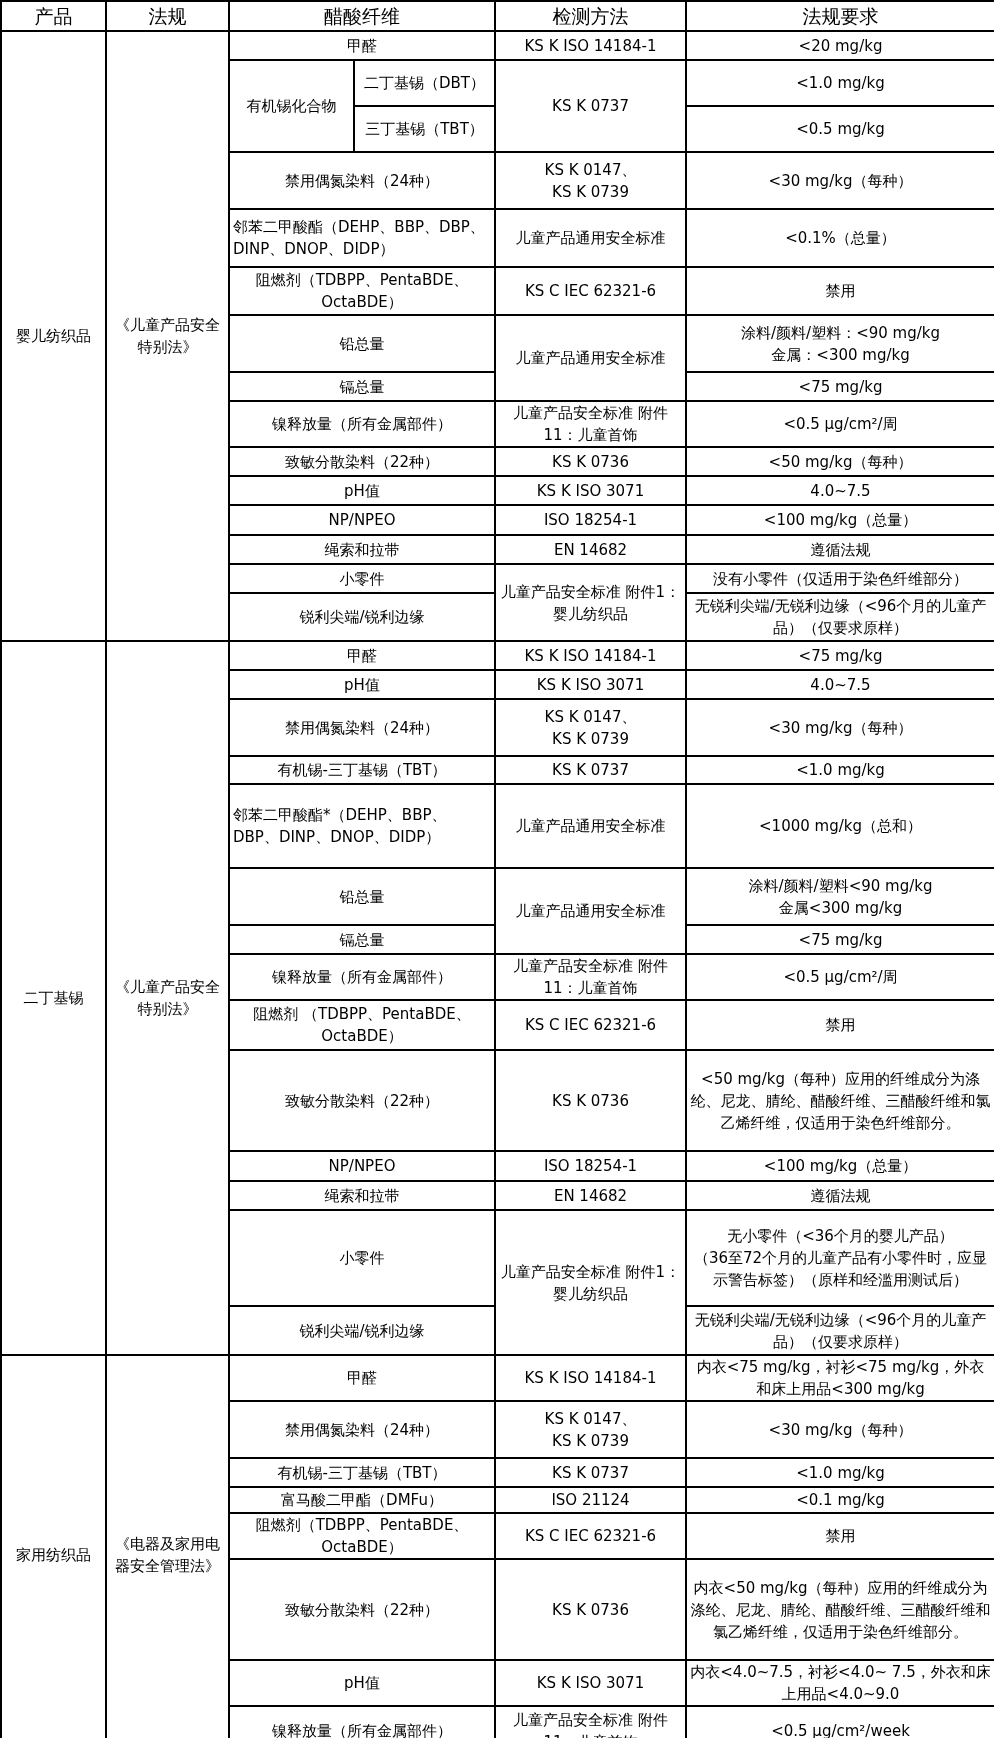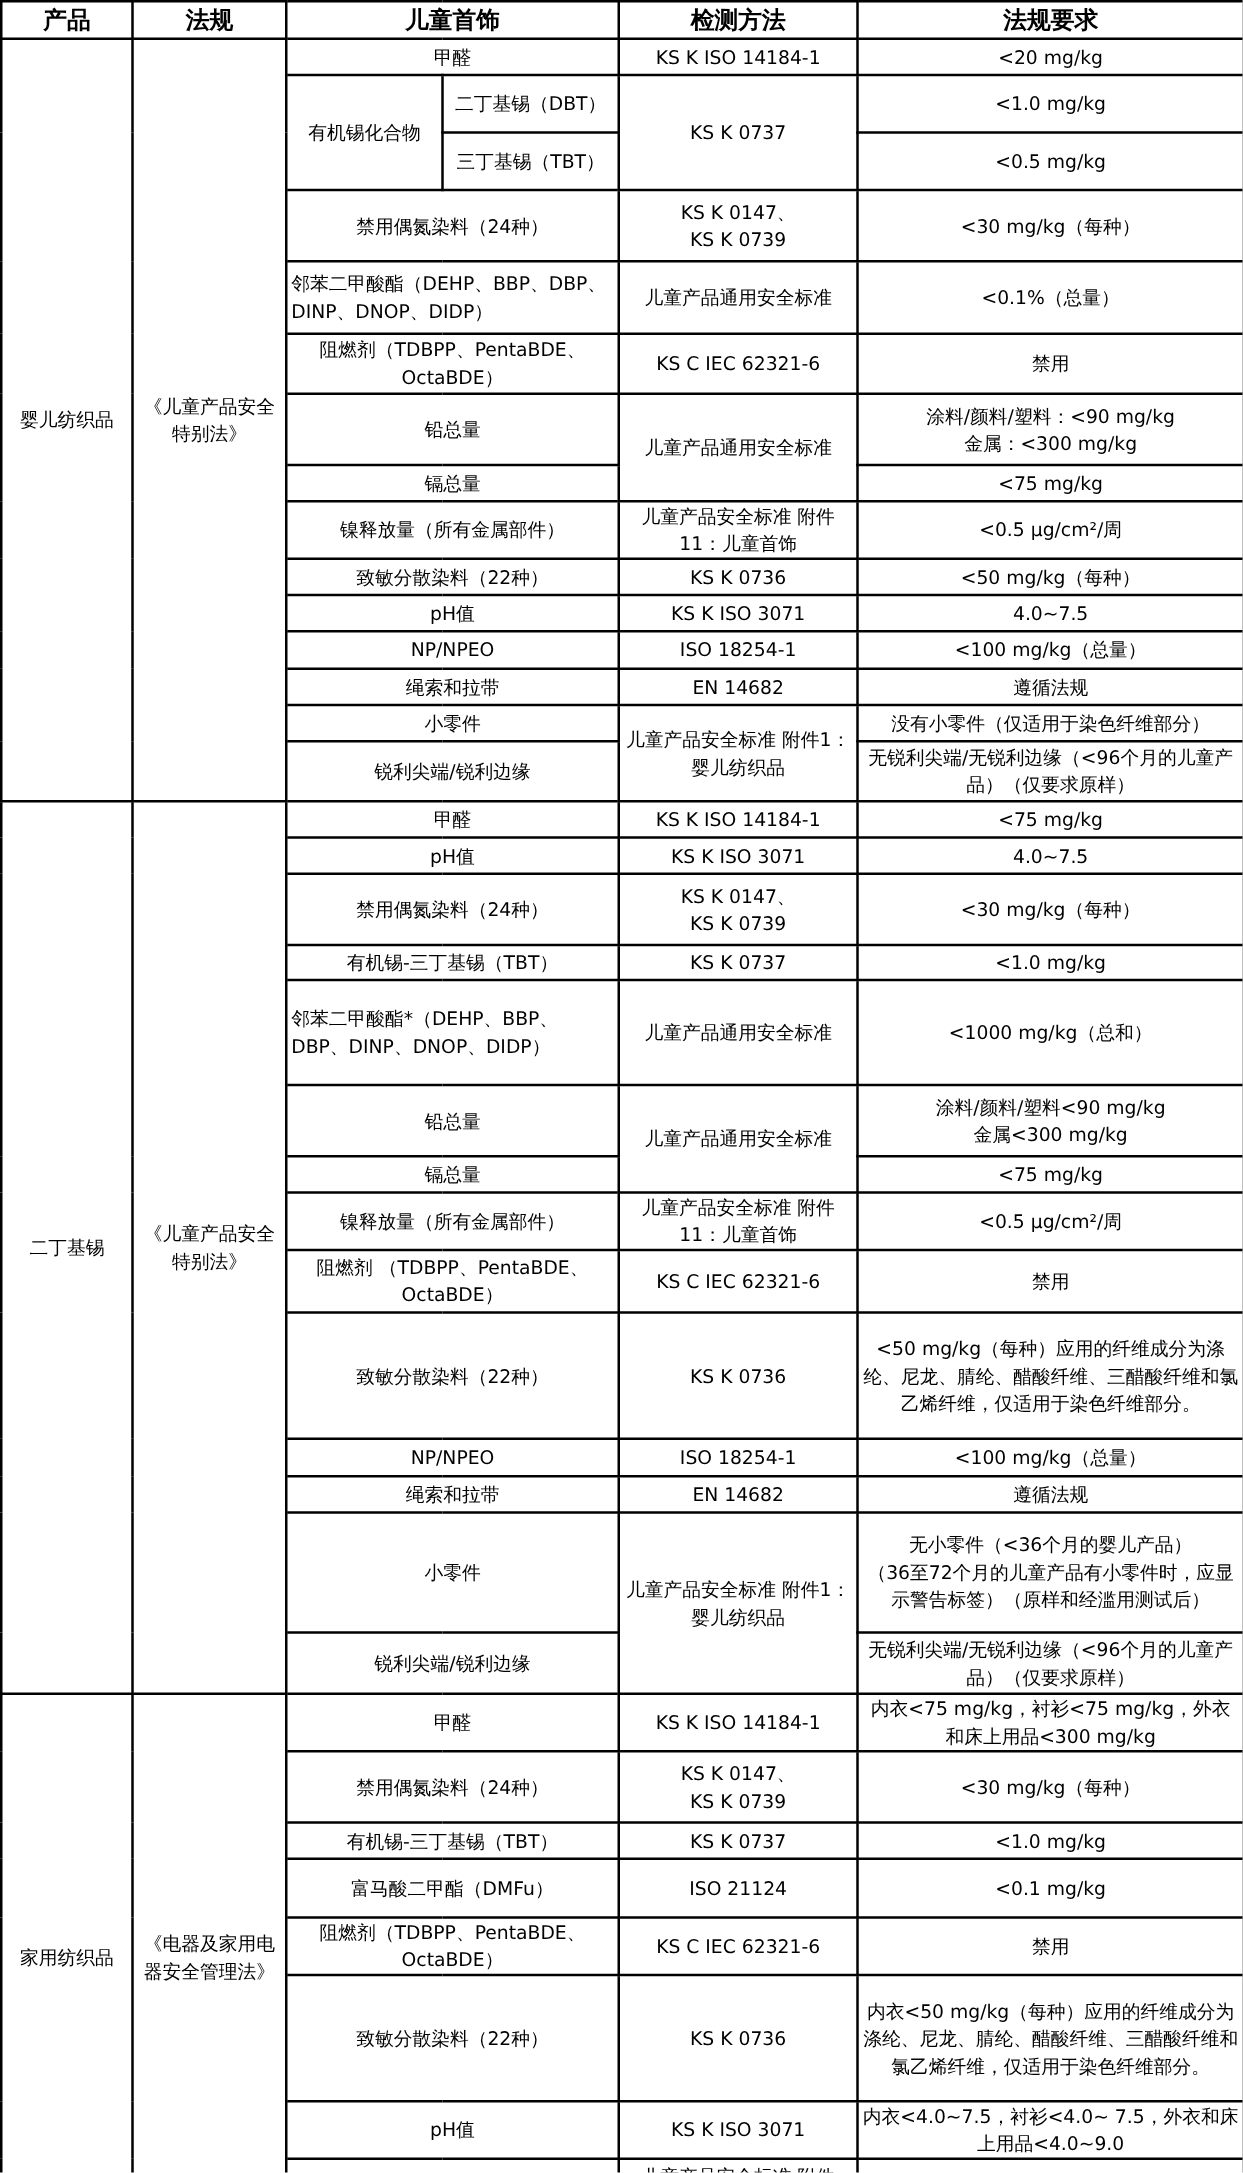--- a/index.html
+++ b/index.html
@@ -13,42 +13,42 @@
     color: #000;
   }
   td, th {
     border: 2.5px solid #000;
     text-align: center;
     vertical-align: middle;
     padding: 0 3px;
     line-height: 22px;
     overflow: hidden;
   }
-  th { font-weight: bold; font-size: 19px; font-family: "DejaVu Serif", serif; }
+  th { font-weight: normal; font-size: 19px; font-family: "DejaVu Serif", serif; }
   td.left { text-align: left; }
   td.cn { font-family: "DejaVu Sans", "Liberation Sans", sans-serif; font-size: 15px; }
   td.req-left { text-align: center; }
 </style>
 </head>
 <body>
 
 <table>
   <colgroup>
     <col style="width:105px">
     <col style="width:123px">
     <col style="width:125px">
     <col style="width:141px">
     <col style="width:191px">
     <col style="width:309px">
   </colgroup>
   <thead>
     <tr style="height:30px">
       <th>产品</th>
       <th>法规</th>
-      <th colspan="2">儿童首饰</th>
+      <th colspan="2">醋酸纤维</th>
       <th>检测方法</th>
       <th>法规要求</th>
     </tr>
   </thead>
   <tbody id="table-body">
       <tr style="height: 29px;">
         <td rowspan="15" class="cn">婴儿纺织品</td>
         <td rowspan="15" class="cn">《儿童产品安全特别法》</td>
         <td colspan="2" class="cn">甲醛</td>
         <td rowspan="1" class="cn">KS K ISO 14184-1</td>
@@ -202,21 +202,21 @@
       <tr style="height: 57px;">
         <td colspan="2" class="cn">禁用偶氮染料（24种）</td>
         <td rowspan="1" class="cn">KS K 0147、<br>KS K 0739</td>
         <td class="cn">&lt;30 mg/kg（每种）</td>
       </tr>
       <tr style="height: 29px;">
         <td colspan="2" class="cn">有机锡-三丁基锡（TBT）</td>
         <td rowspan="1" class="cn">KS K 0737</td>
         <td class="cn">&lt;1.0 mg/kg</td>
       </tr>
-      <tr style="height: 47px; margin-top: 30px;">
+      <tr style="height: 26px; margin-top: 30px;">
         <td colspan="2" class="cn">富马酸二甲酯（DMFu）</td>
         <td rowspan="1" class="cn">ISO 21124</td>
         <td class="cn">&lt;0.1 mg/kg</td>
       </tr>
       <tr style="height: 45px;">
         <td colspan="2" class="cn">阻燃剂（TDBPP、PentaBDE、OctaBDE）</td>
         <td rowspan="1" class="cn">KS C IEC 62321-6</td>
         <td class="cn">禁用</td>
       </tr>
       <tr style="height: 101px;">

